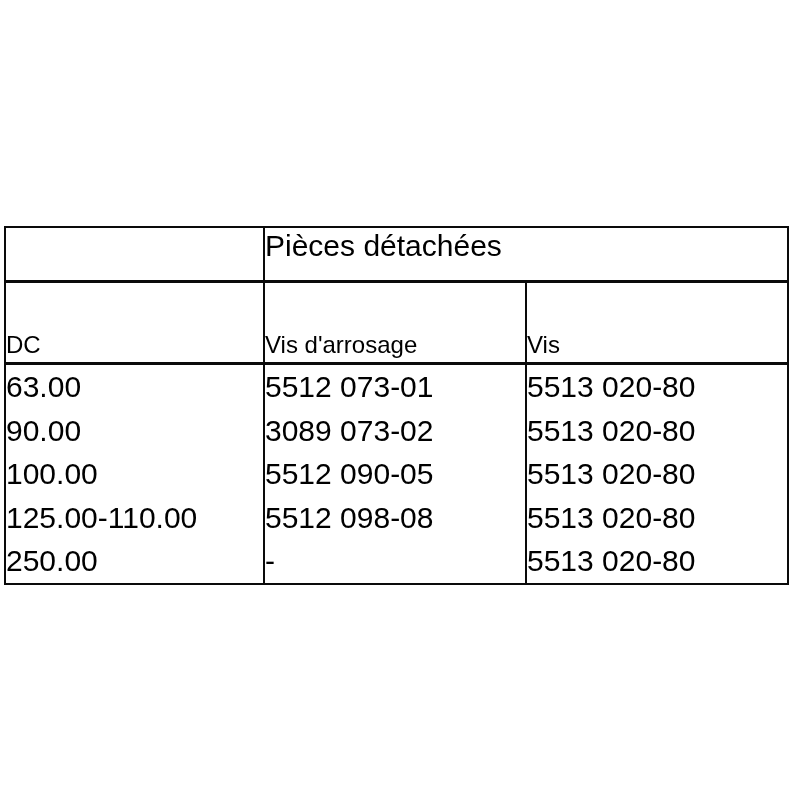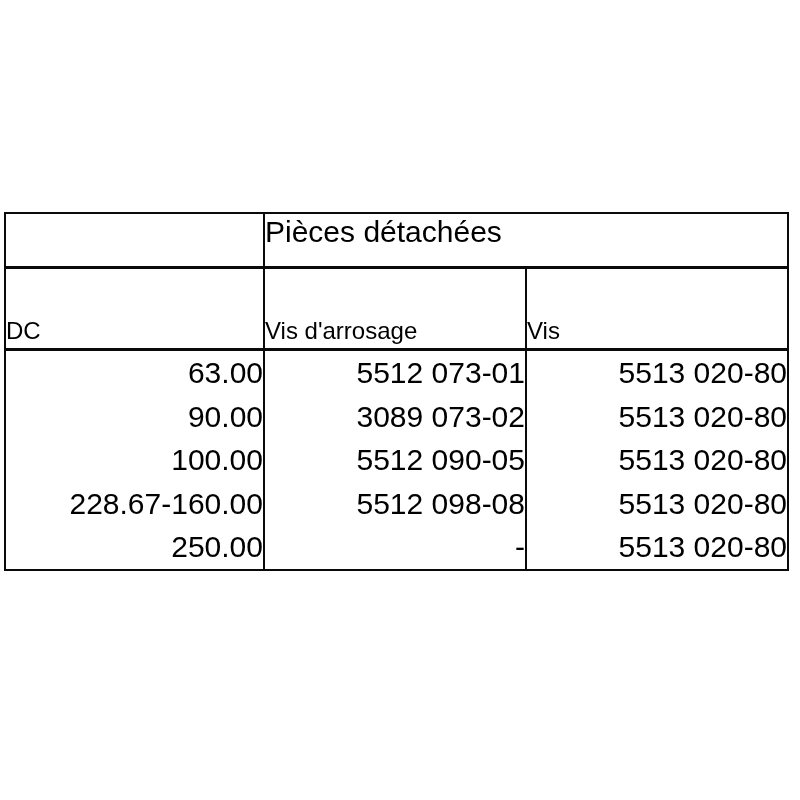--- a/index.html
+++ b/index.html
@@ -12,21 +12,21 @@
   .canvas {
     position: relative;
     width: 800px;
     height: 800px;
     background: #ffffff;
     overflow: hidden;
   }
   table.parts-table {
     position: absolute;
     left: 4px;
-    top: 212px;
+    top: 226px;
     border-collapse: collapse;
     table-layout: fixed;
     width: 783px;
     background: #ffffff;
   }
   table.parts-table td {
     border: 2px solid #0a0a0a;
     padding: 0;
     overflow: hidden;
   }
@@ -54,21 +54,20 @@
     padding: 0 8px 5px 9px;
     white-space: nowrap;
   }
   
   tr.data-row-group td {
     height: 217px;
     vertical-align: top;
   }
   td.data-cell {
     padding: 0 8px 0 9px;
-    text-align: right;
   }
   .line {
     font-size: 30px;
     line-height: 43.6px;
     white-space: nowrap;
   }
 </style>
 </head>
 <body>
 
@@ -87,21 +86,21 @@
       <tr class="column-header-row">
         <td class="head-cell">DC</td>
         <td class="head-cell">Vis d'arrosage</td>
         <td class="head-cell">Vis</td>
       </tr>
       <tr class="data-row-group">
         <td class="data-cell">
           <div class="line">63.00</div>
           <div class="line">90.00</div>
           <div class="line">100.00</div>
-          <div class="line">228.67-160.00</div>
+          <div class="line">125.00-110.00</div>
           <div class="line">250.00</div>
         </td>
         <td class="data-cell">
           <div class="line">5512 073-01</div>
           <div class="line">3089 073-02</div>
           <div class="line">5512 090-05</div>
           <div class="line">5512 098-08</div>
           <div class="line">-</div>
         </td>
         <td class="data-cell">

